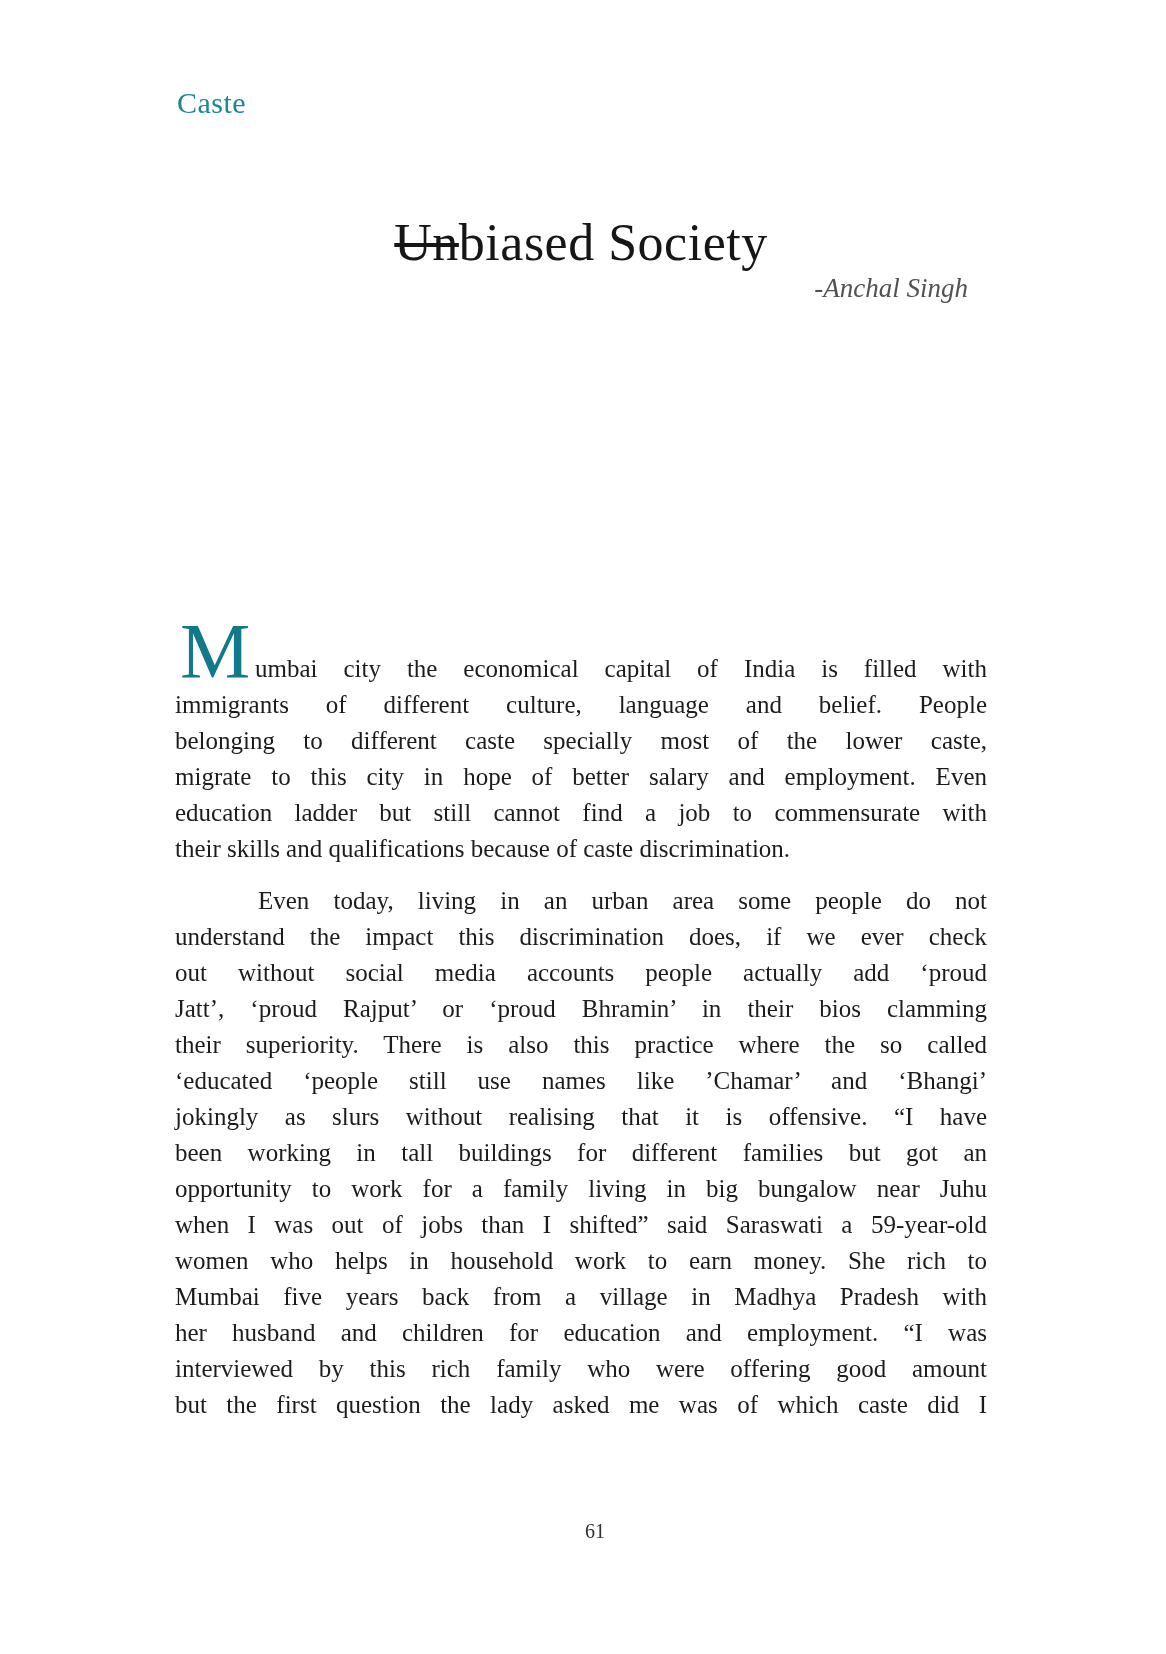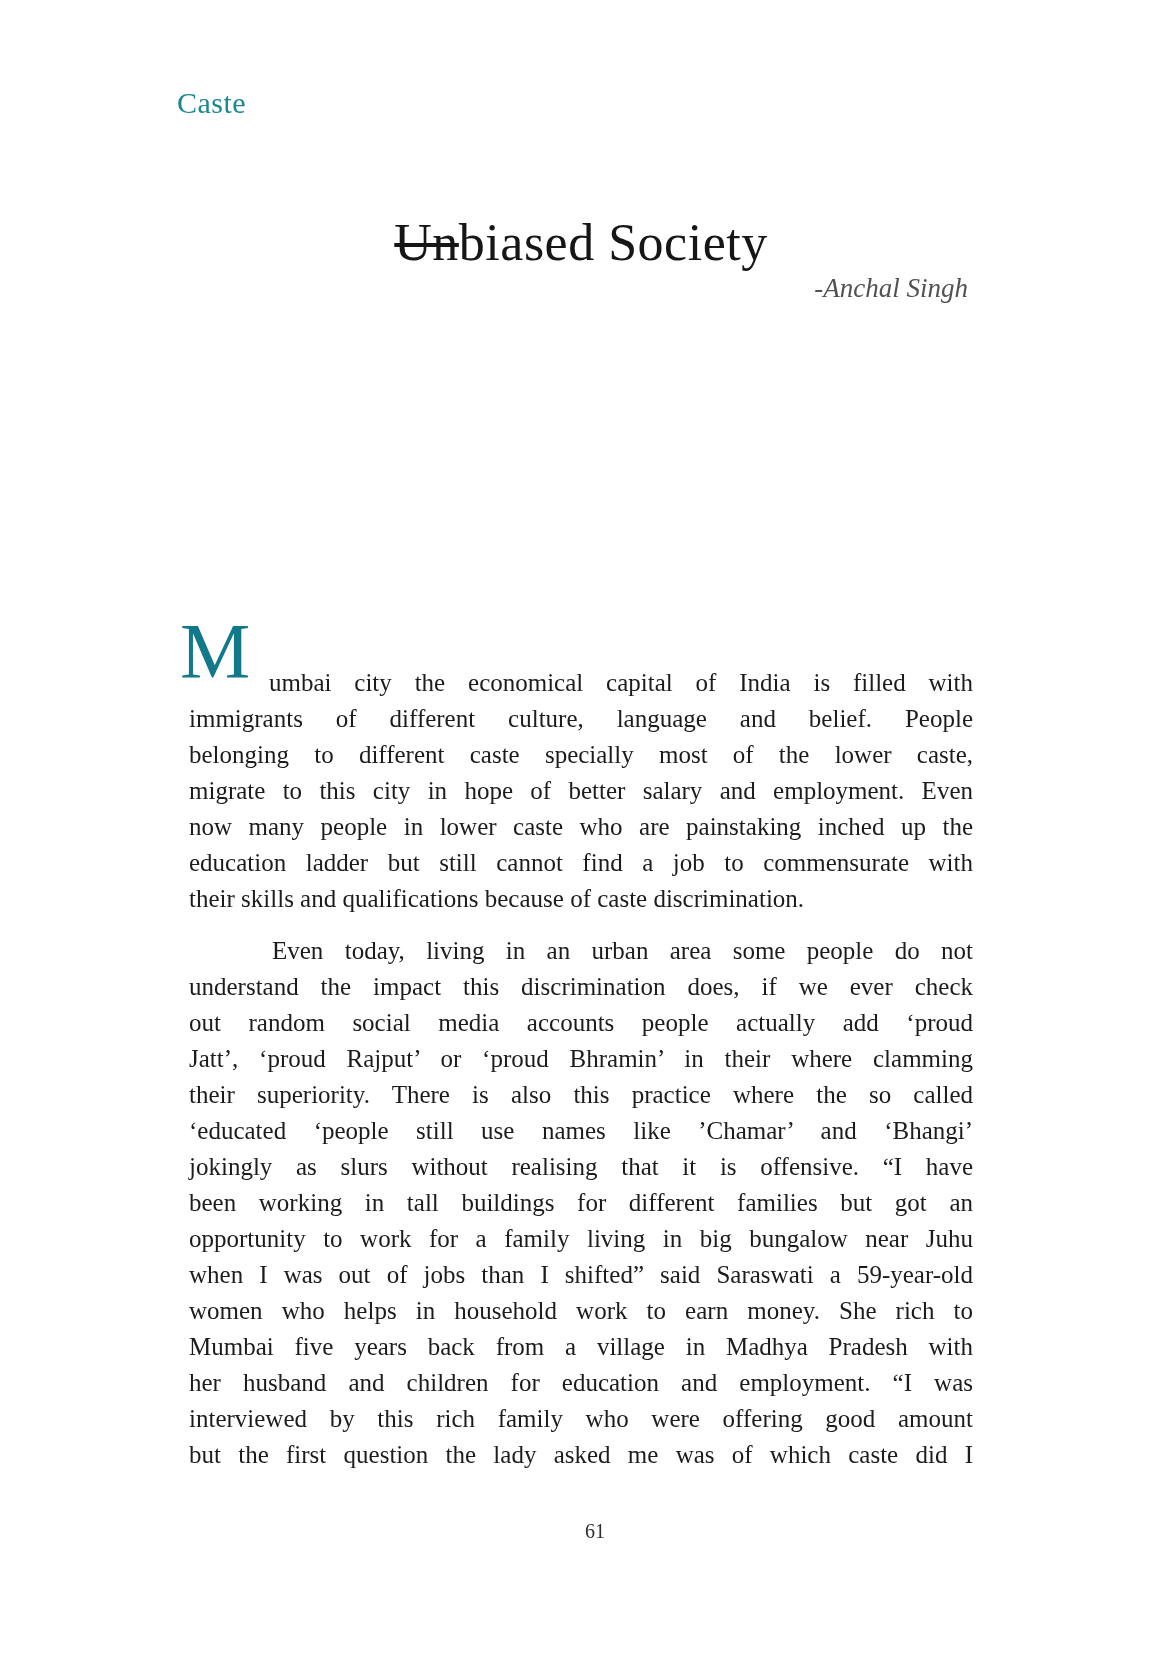--- a/index.html
+++ b/index.html
@@ -35,21 +35,21 @@
   .dropcap{
     position:absolute;left:180px;top:611px;
     font-size:79px;line-height:1;
     color:var(--dropcap-teal,#12798a);
   }
   .body-text{
     position:absolute;left:175px;top:651px;width:812px;
     font-size:25px;line-height:36px;
     color:var(--body-color,#1c1c1c);
   }
-  .para{margin:14px;}
+  .para{margin:0;}
   .para + .para{margin-top:16px;}
   .line{
     text-align:justify;
     text-align-last:justify;
   }
   .line.no-stretch{text-align-last:left;}
   .page-number{
     position:absolute;left:0;top:1521px;width:100%;
     text-align:center;text-indent:24px;
     font-size:20px;line-height:1;
@@ -68,29 +68,28 @@
   <div class="author">-Anchal Singh</div>
 
   <span class="dropcap">M</span>
 
   <div class="body-text">
       <div class="para">
         <div class="line" style="padding-left: 80px;">umbai city the economical capital of India is filled with</div>
         <div class="line">immigrants of different culture, language and belief. People</div>
         <div class="line">belonging to different caste specially most of the lower caste,</div>
         <div class="line">migrate to this city in hope of better salary and employment. Even</div>
-        <div class="line">now many people in lower caste who are painstaking inched up the</div>
         <div class="line">education ladder but still cannot find a job to commensurate with</div>
         <div class="line no-stretch">their skills and qualifications because of caste discrimination.</div>
       </div>
       <div class="para">
         <div class="line" style="padding-left: 83px;">Even today, living in an urban area some people do not</div>
         <div class="line">understand the impact this discrimination does, if we ever check</div>
-        <div class="line">out random social media accounts people actually add ‘proud</div>
-        <div class="line">Jatt’, ‘proud Rajput’ or ‘proud Bhramin’ in their where clamming</div>
+        <div class="line">out without social media accounts people actually add ‘proud</div>
+        <div class="line">Jatt’, ‘proud Rajput’ or ‘proud Bhramin’ in their bios clamming</div>
         <div class="line">their superiority. There is also this practice where the so called</div>
         <div class="line">‘educated ‘people still use names like ’Chamar’ and ‘Bhangi’</div>
         <div class="line">jokingly as slurs without realising that it is offensive. “I have</div>
         <div class="line">been working in tall buildings for different families but got an</div>
         <div class="line">opportunity to work for a family living in big bungalow near Juhu</div>
         <div class="line">when I was out of jobs than I shifted” said Saraswati a 59-year-old</div>
         <div class="line">women who helps in household work to earn money. She rich to</div>
         <div class="line">Mumbai five years back from a village in Madhya Pradesh with</div>
         <div class="line">her husband and children for education and employment. “I was</div>
         <div class="line">interviewed by this rich family who were offering good amount</div>

